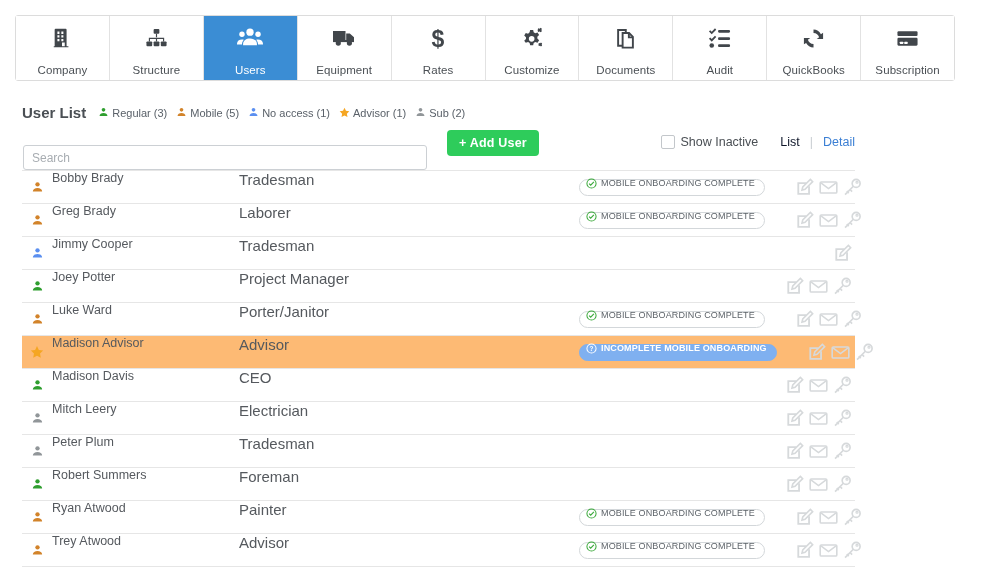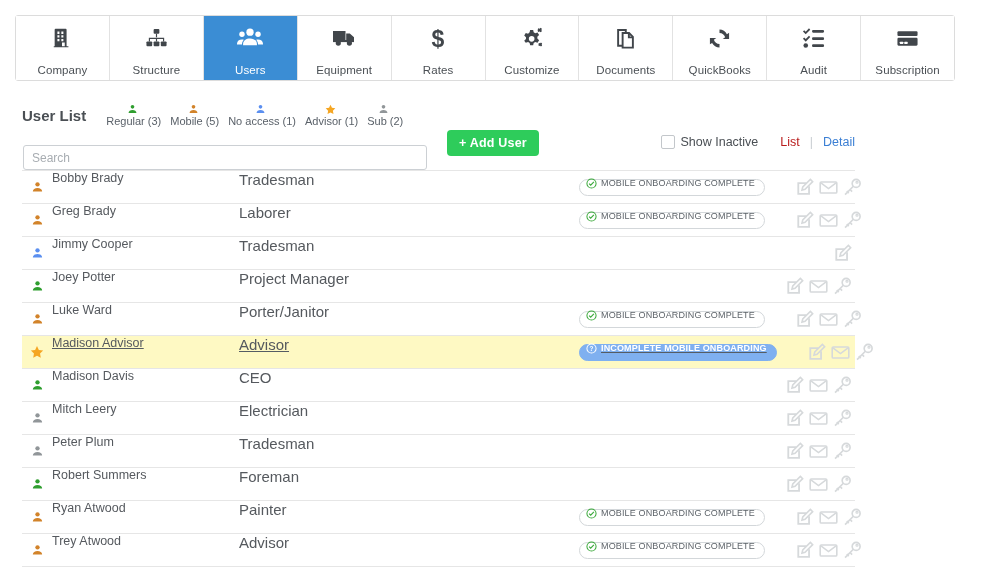--- a/index.html
+++ b/index.html
@@ -50,36 +50,34 @@
     margin-top: 8px;
   }
   .nav-tab.active .nav-label { color: #ffffff; }
 
   
   .list-header {
     position: absolute;
     left: 22px; top: 104px;
     display: flex;
     align-items: center;
-    gap: 8px;
   }
   .list-title {
     font-size: 15px;
     font-weight: bold;
     color: #4a4f54;
     margin-right: 12px;
   }
   .legend { display: flex; align-items: center; gap: 9px; }
   .legend-item {
     display: flex;
     align-items: center;
     font-size: 11px;
     color: #5a6169;
     white-space: nowrap;
-    flex-direction: column;
   }
   .legend-item .gi { margin-right: 3px; display: flex; }
 
   
   .search-input {
     position: absolute;
     left: 23px; top: 145px;
     width: 404px; height: 25px;
     border: 1px solid #ccd0d4;
     border-radius: 3px;
@@ -118,38 +116,38 @@
   .chk {
     width: 14px; height: 14px;
     border: 1px solid #c3c7cb;
     border-radius: 2px;
     background: #fff;
     margin-right: 6px;
     cursor: pointer;
     display: inline-block;
   }
   .chk-label { color: #4a4f54; margin-right: 22px; }
-  .view-list { color: #b91c1c; margin-right: 10px; cursor: pointer; }
+  .view-list { color: #0f172a; margin-right: 10px; cursor: pointer; }
   .view-sep { color: #c9ced2; margin-right: 10px; }
   .view-detail { color: #3b7fd4; cursor: pointer; }
 
   
   .table {
     position: absolute;
     left: 22px; top: 170px;
     width: 833px;
     border-top: 1px solid #e6e6e6;
   }
   .row {
     display: flex;
     height: 33px;
     border-bottom: 1px solid #e6e6e6;
     background: #fff;
   }
-  .row.highlight { background: #fef9c3; text-decoration: underline; }
+  .row.highlight { background: #fdba74; }
   .cell-icon {
     width: 30px;
     display: flex;
     justify-content: center;
     align-items: center;
     flex: none;
   }
   .cell-name {
     width: 187px;
     font-size: 12.5px;
@@ -278,39 +276,39 @@
         <svg width="23" height="23" viewBox="0 0 24 24" fill="#41464b">
           <path d="M4.3 3.2h8v16.4H4.3z" fill="none" stroke="#41464b" stroke-width="2"></path>
           <path d="M9 6.3h6.7l4 4v11.2H9z" fill="#fff" stroke="#41464b" stroke-width="2"></path>
           <path d="M15.5 6.6v4.2h4.1" fill="none" stroke="#41464b" stroke-width="2"></path>
         </svg>
       </span>
       <span class="nav-label">Documents</span>
     </div>
     <div class="nav-tab">
       <span class="nav-icon">
-        <svg width="25" height="25" viewBox="0 0 24 24" fill="#41464b">
-          <path d="M12 3.4c3.1 0 5.8 1.8 7.1 4.4l2.1-1.4v6.1h-6.1l2.3-1.6A5.9 5.9 0 0012 6.8V3.4z"></path>
-          <path d="M12 20.6c-3.1 0-5.8-1.8-7.1-4.4l-2.1 1.4v-6.1h6.1l-2.3 1.6A5.9 5.9 0 0012 17.2v3.4z"></path>
-        </svg>
-      </span>
-      <span class="nav-label">QuickBooks</span>
-    </div>
-    <div class="nav-tab">
-      <span class="nav-icon">
         <svg width="23" height="23" viewBox="0 0 24 24" fill="#41464b">
           <path d="M1 4.6l1.3-1.3 1.6 1.6L7.3 1.4 8.6 2.8 3.9 7.6z"></path>
           <rect x="10.5" y="3" width="12.5" height="2.9" rx="1.1"></rect>
           <path d="M1 12.3l1.3-1.3 1.6 1.6 3.4-3.5 1.3 1.4-4.7 4.8z"></path>
           <rect x="10.5" y="10.6" width="12.5" height="2.9" rx="1.1"></rect>
           <circle cx="3.9" cy="19.3" r="2.4"></circle>
           <rect x="10.5" y="18" width="12.5" height="2.9" rx="1.1"></rect>
         </svg>
       </span>
       <span class="nav-label">Audit</span>
+    </div>
+    <div class="nav-tab">
+      <span class="nav-icon">
+        <svg width="25" height="25" viewBox="0 0 24 24" fill="#41464b">
+          <path d="M12 3.4c3.1 0 5.8 1.8 7.1 4.4l2.1-1.4v6.1h-6.1l2.3-1.6A5.9 5.9 0 0012 6.8V3.4z"></path>
+          <path d="M12 20.6c-3.1 0-5.8-1.8-7.1-4.4l-2.1 1.4v-6.1h6.1l-2.3 1.6A5.9 5.9 0 0012 17.2v3.4z"></path>
+        </svg>
+      </span>
+      <span class="nav-label">QuickBooks</span>
     </div>
     <div class="nav-tab">
       <span class="nav-icon">
         <svg width="23" height="23" viewBox="0 0 24 24" fill="#41464b">
           <rect x="1.5" y="4.5" width="21" height="5" rx="1.2"></rect>
           <rect x="1.5" y="11.3" width="21" height="8.2" rx="1.2"></rect>
           <rect x="4" y="15.4" width="3.6" height="2.4" rx=".5" fill="#fff"></rect>
           <rect x="8.6" y="15.4" width="3.6" height="2.4" rx=".5" fill="#fff"></rect>
         </svg>
       </span>

